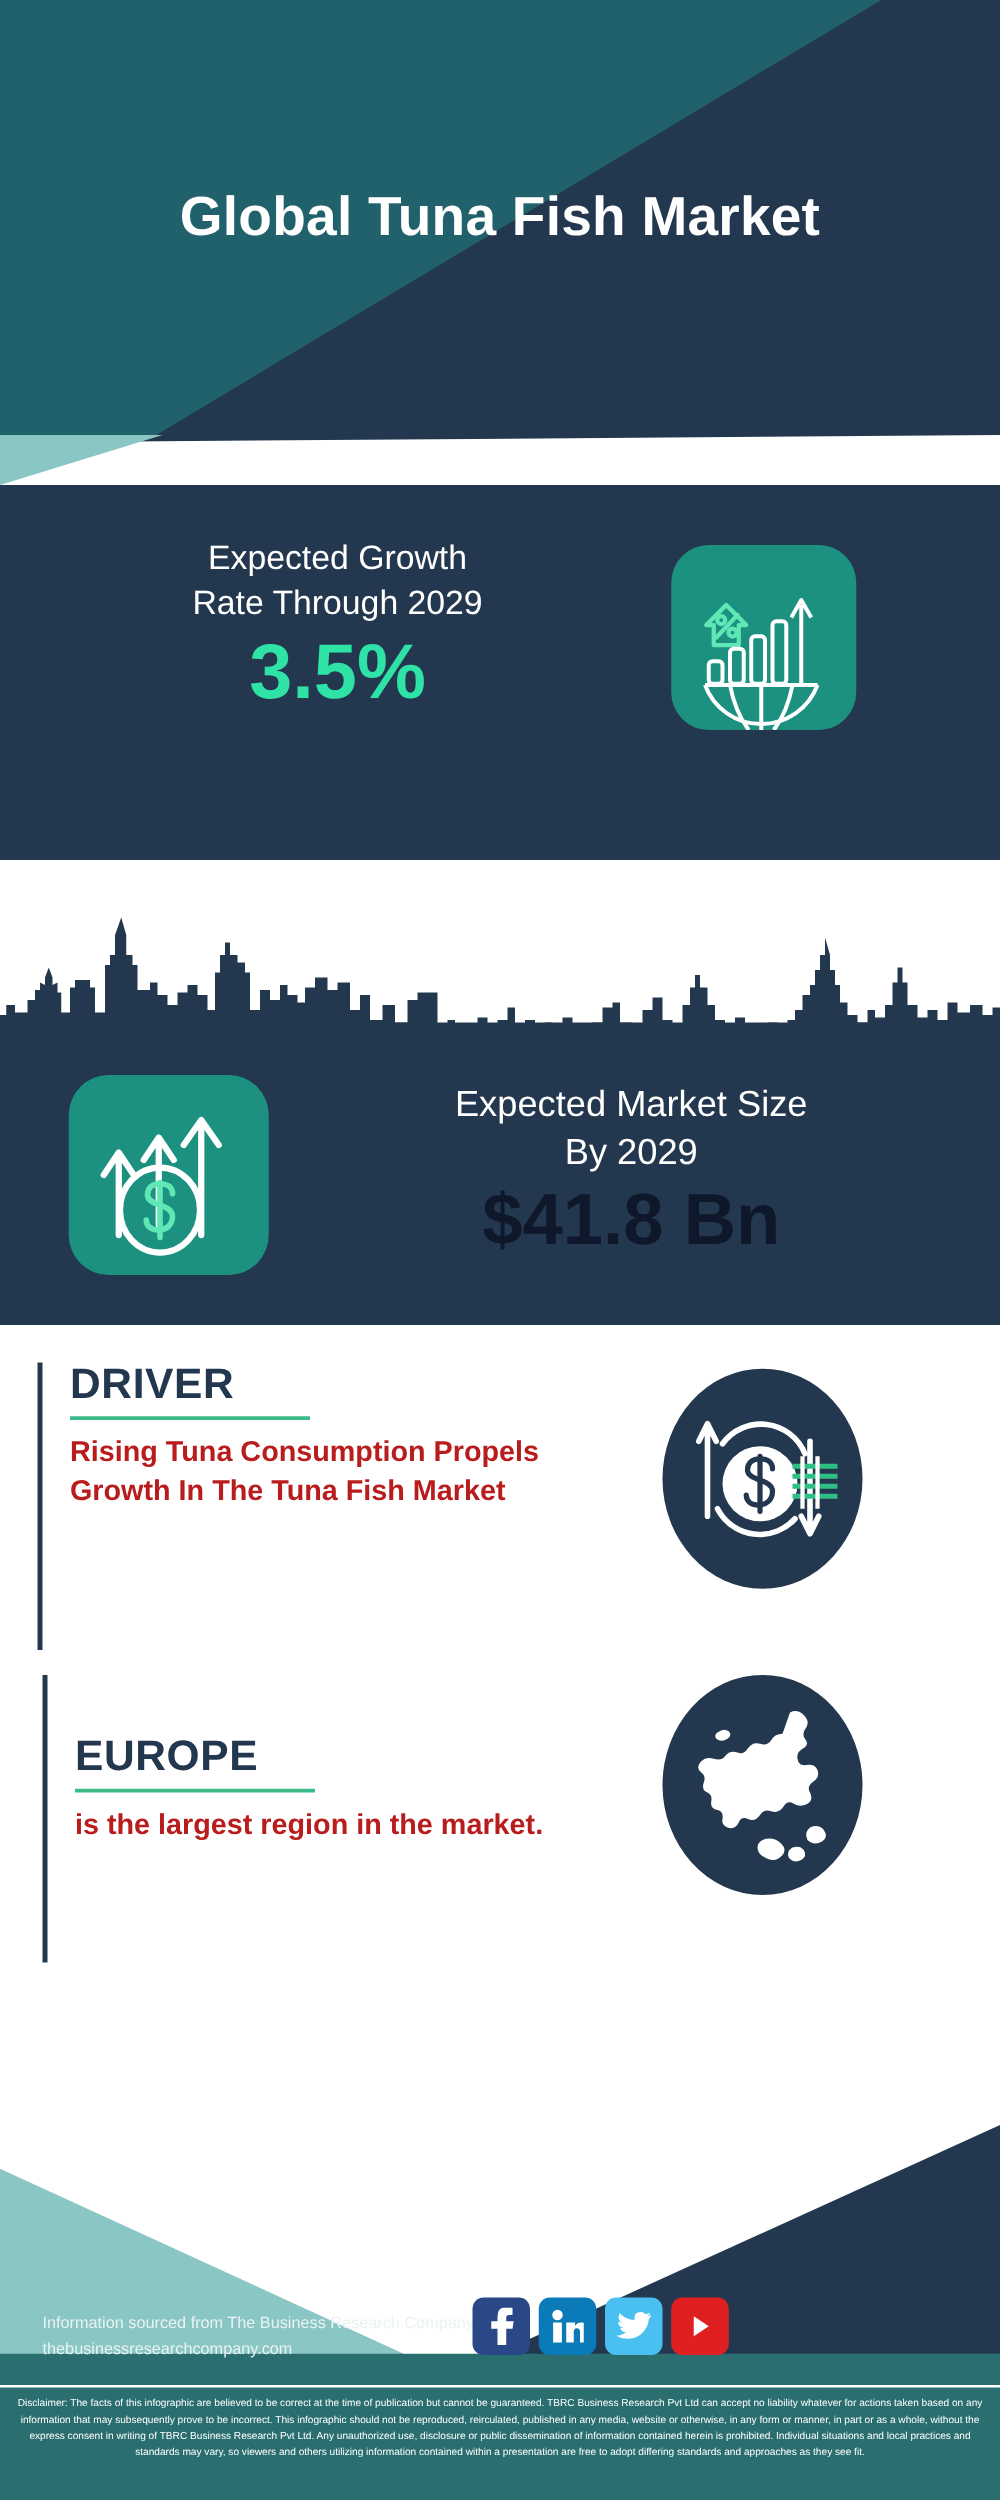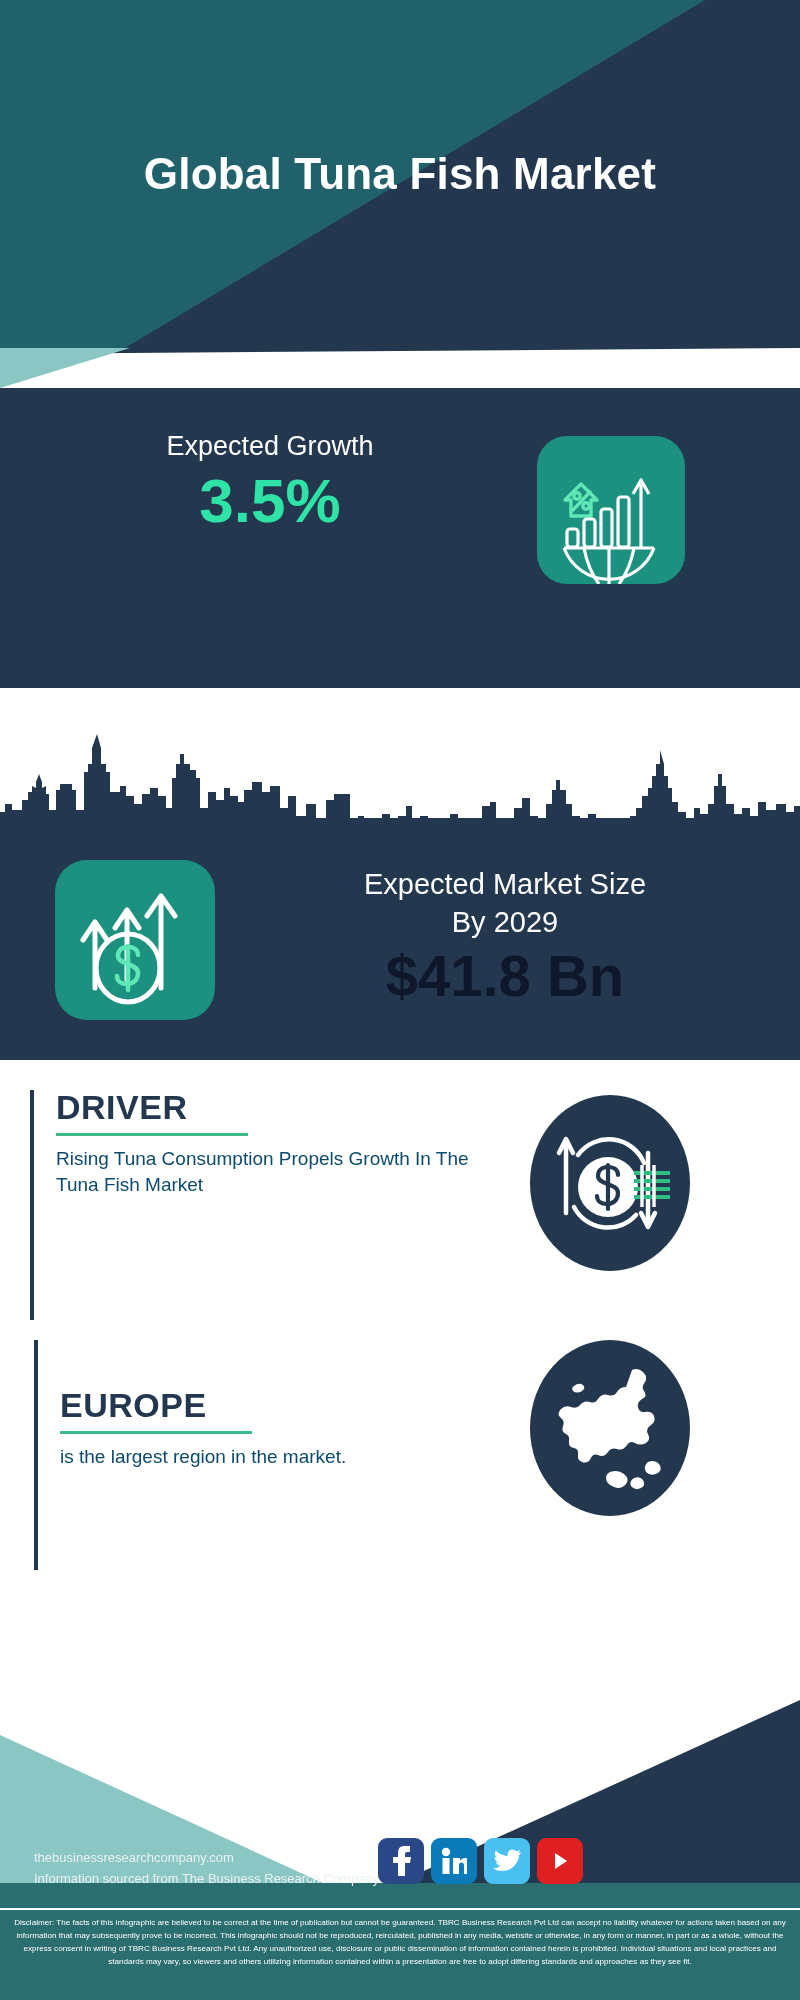--- a/index.html
+++ b/index.html
@@ -59,21 +59,21 @@
   .mkt-txt .val { font-size:58px; font-weight:700; color:#0f172a; line-height:1.1; margin-top:2px; }
 
   
   .content { position:absolute; left:0; top:1060px; width:800px; height:640px; background:#ffffff; }
 
   .card { position:absolute; }
   .card .bar { position:absolute; left:0; top:0; width:4px; height:100%; background:#23384f; }
   .card .body { position:absolute; left:26px; top:0; width:420px; }
   .card h2 { color:#23384f; font-size:34px; font-weight:700; letter-spacing:.5px; line-height:1.05; }
   .card .rule { width:192px; height:3px; background:#3cbb8a; margin:7px 0 10px 0; }
-  .card p { color:#0c4a6e; font-size:19px; font-weight:400; line-height:1.38; }
+  .card p { color:#b91c1c; font-size:23px; font-weight:700; line-height:1.38; }
 
   .card-driver { left:30px; top:1090px; width:480px; height:230px; }
   .card-europe { left:34px; top:1340px; width:480px; height:230px; }
 
   .circ-icon { position:absolute; width:160px; height:176px; background:#23384f; border-radius:50%; }
   .circ-driver { left:530px; top:1095px; }
   .circ-europe { left:530px; top:1340px; }
 
   
   .footer { position:absolute; left:0; top:1700px; width:800px; height:300px; overflow:hidden; background:#ffffff; }
@@ -114,20 +114,21 @@
   <div class="title">Global Tuna Fish Market</div>
 </div>
 <div class="header-wedge">
   <div class="nv"></div>
   <div class="lt"></div>
 </div>
 
 <div class="growth">
   <div class="txt">
     <div class="lbl">Expected Growth</div>
+    <div class="lbl">Rate Through 2029</div>
     <div class="val">3.5%</div>
   </div>
   <div class="iconbox">
     <svg viewBox="0 0 148 148" width="148" height="148">
       <g fill="none" stroke="#5fe8b6" stroke-width="3.4" stroke-linejoin="round" stroke-linecap="round">
         <path d="M28 64 L44 48 L60 64 L54 64 L54 80 L34 80 L34 64 Z"></path>
         <circle cx="40" cy="60" r="3.2"></circle>
         <circle cx="49" cy="70" r="3.2"></circle>
         <line x1="36" y1="74" x2="53" y2="56"></line>
       </g>
@@ -236,22 +237,22 @@
   </svg>
 </div>
 
 <div class="footer">
   <div class="tri-navy"></div>
   <div class="tri-light"></div>
   <div class="band-teal"></div>
   <div class="band-teal-line"></div>
 
   <div class="src">
+    <div>Information sourced from The Business Research Company</div>
     <div>thebusinessresearchcompany.com</div>
-    <div>Information sourced from The Business Research Company</div>
   </div>
 
   <div class="socials">
     <div class="soc soc-fb">
       <svg width="26" height="30" viewBox="0 0 26 30">
           <path fill="#fff" d="M17 6 h5 v-6 h-6 q-6 0 -6 7 v4 h-5 v6 h5 v13 h7 v-13 h5 l1 -6 h-6 v-3 q0 -2 2 -2 Z"></path>
         </svg>
     </div>
     <div class="soc soc-li">
       <svg width="26" height="28" viewBox="0 0 26 28">

